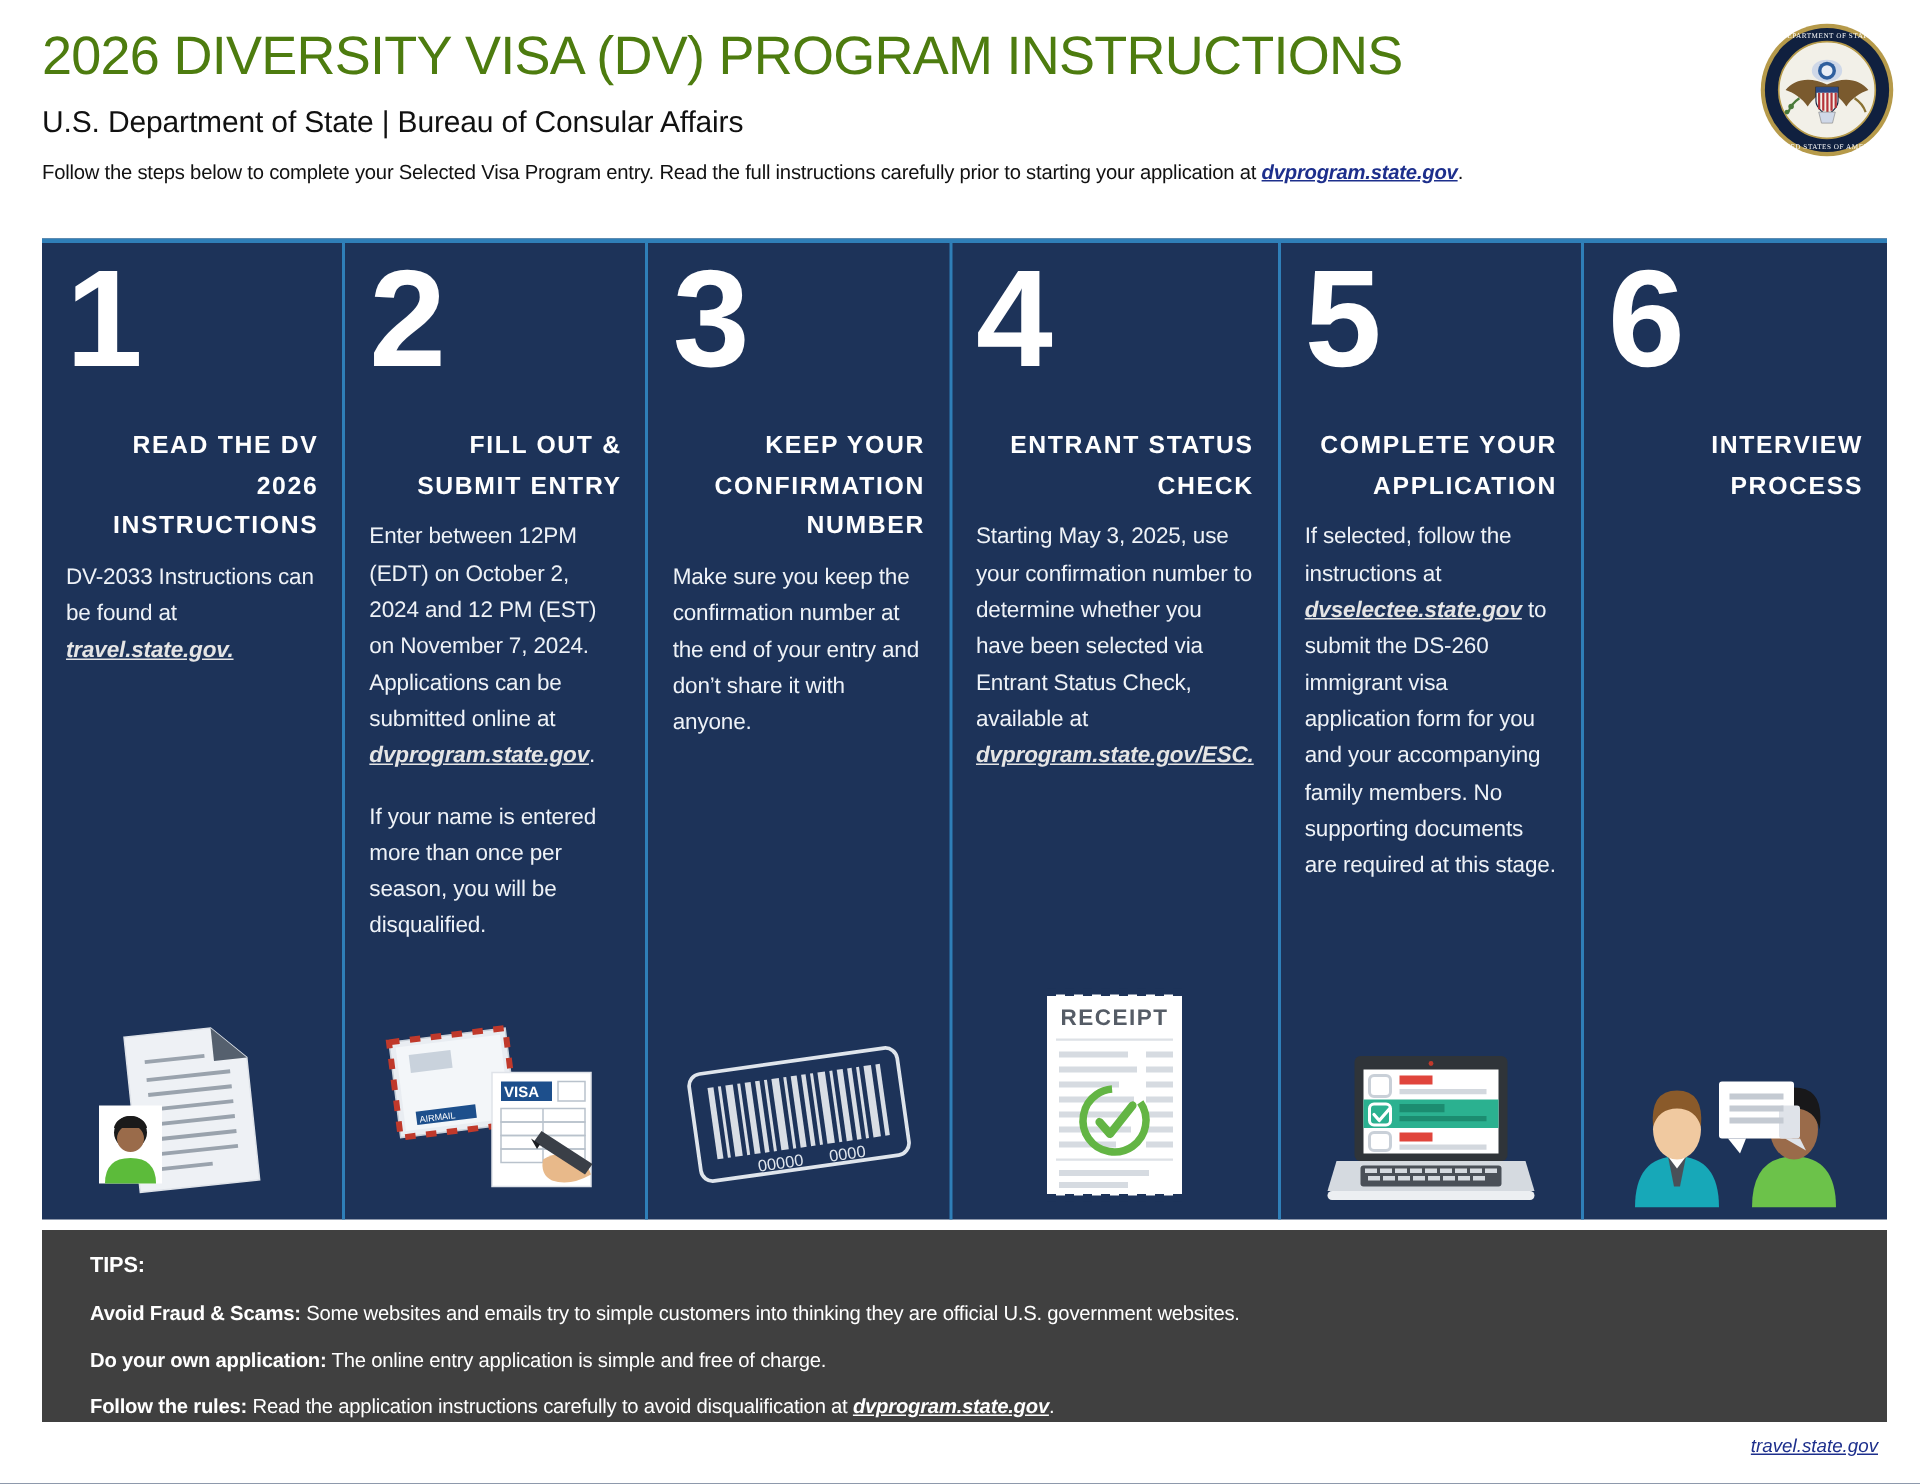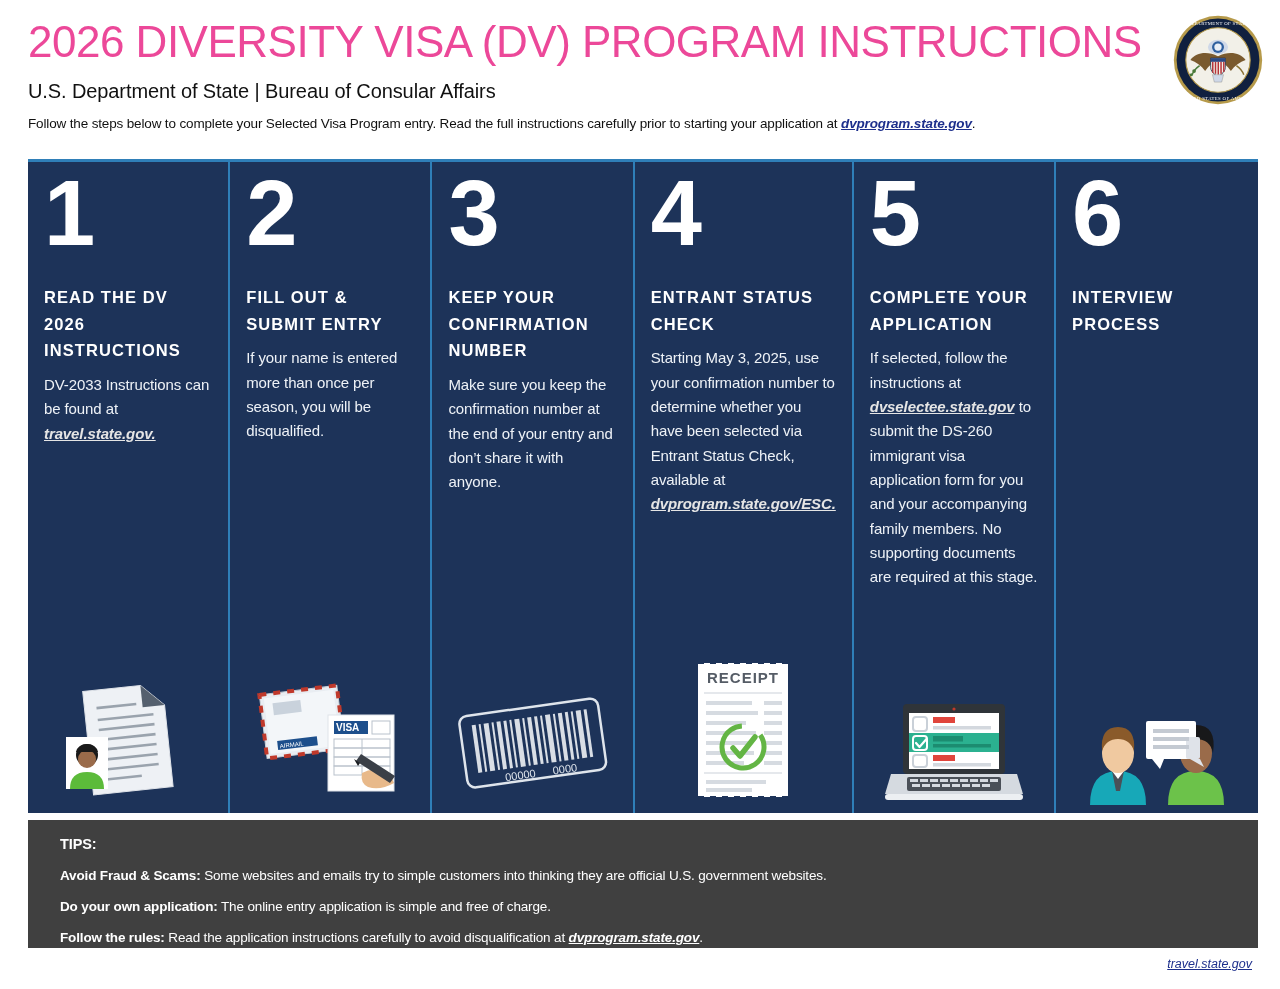--- a/index.html
+++ b/index.html
@@ -11,23 +11,23 @@
     font-family: "Liberation Sans", sans-serif;
     overflow: hidden;
   }
 
   .page { position: relative; width: 1280px; height: 989px; }
 
   
   .header { padding: 18px 28px 0 28px; position: relative; }
 
   .title {
-    font-size: 44px;
+    font-size: 36px;
     font-weight: 400;
-    color: #ec4899;
+    color: #4d7c0f;
     letter-spacing: -0.5px;
     line-height: 1.08;
     white-space: nowrap;
   }
 
   .subtitle {
     margin-top: 14px;
     font-size: 20px;
     font-weight: 400;
     color: #111111;
@@ -86,20 +86,21 @@
     padding-top: 2px;
   }
 
   .step-head {
     font-size: 16.5px;
     font-weight: bold;
     color: #ffffff;
     letter-spacing: 1.1px;
     line-height: 1.62;
     text-transform: uppercase;
+    text-align: right;
   }
 
   .step-body {
     font-size: 15px;
     color: #eef2f7;
     line-height: 1.62;
     margin-top: 9px;
     letter-spacing: -0.1px;
   }
   .step-body p + p { margin-top: 16px; }
@@ -247,20 +248,21 @@
             <path d="M12 114 q0 -17 17 -17 q17 0 17 17 z" fill="#5cbb3a"></path>
           </g>
         </svg>
       </div>
     </div>
 
     <div class="col">
       <div class="step-num">2</div>
       <div class="step-head">FILL OUT &amp; SUBMIT ENTRY</div>
       <div class="step-body">
+        <p><span>Enter between 12PM (EDT) on October 2, 2024 and 12 PM (EST) on November 7, 2024. Applications can be submitted online at </span><a class="lnk" href="#">dvprogram.state.gov</a><span>.</span></p>
         <p><span>If your name is entered more than once per season, you will be disqualified.</span></p>
       </div>
       <div class="art">
         <svg width="160" height="130" viewBox="0 0 160 130">
           <g transform="rotate(-7 60 55)">
             <rect x="14" y="14" width="78" height="64" fill="#e9edf2" stroke="#c9d0d8"></rect>
             <rect x="14" y="14" width="78" height="64" fill="none" stroke="#c0392b" stroke-width="4" stroke-dasharray="7 7"></rect>
             <rect x="18" y="18" width="70" height="56" fill="#f3f6f9"></rect>
             <rect x="26" y="24" width="28" height="12" fill="#c9d2dc"></rect>
             <rect x="26" y="62" width="40" height="9" fill="#1d4f8c"></rect>

